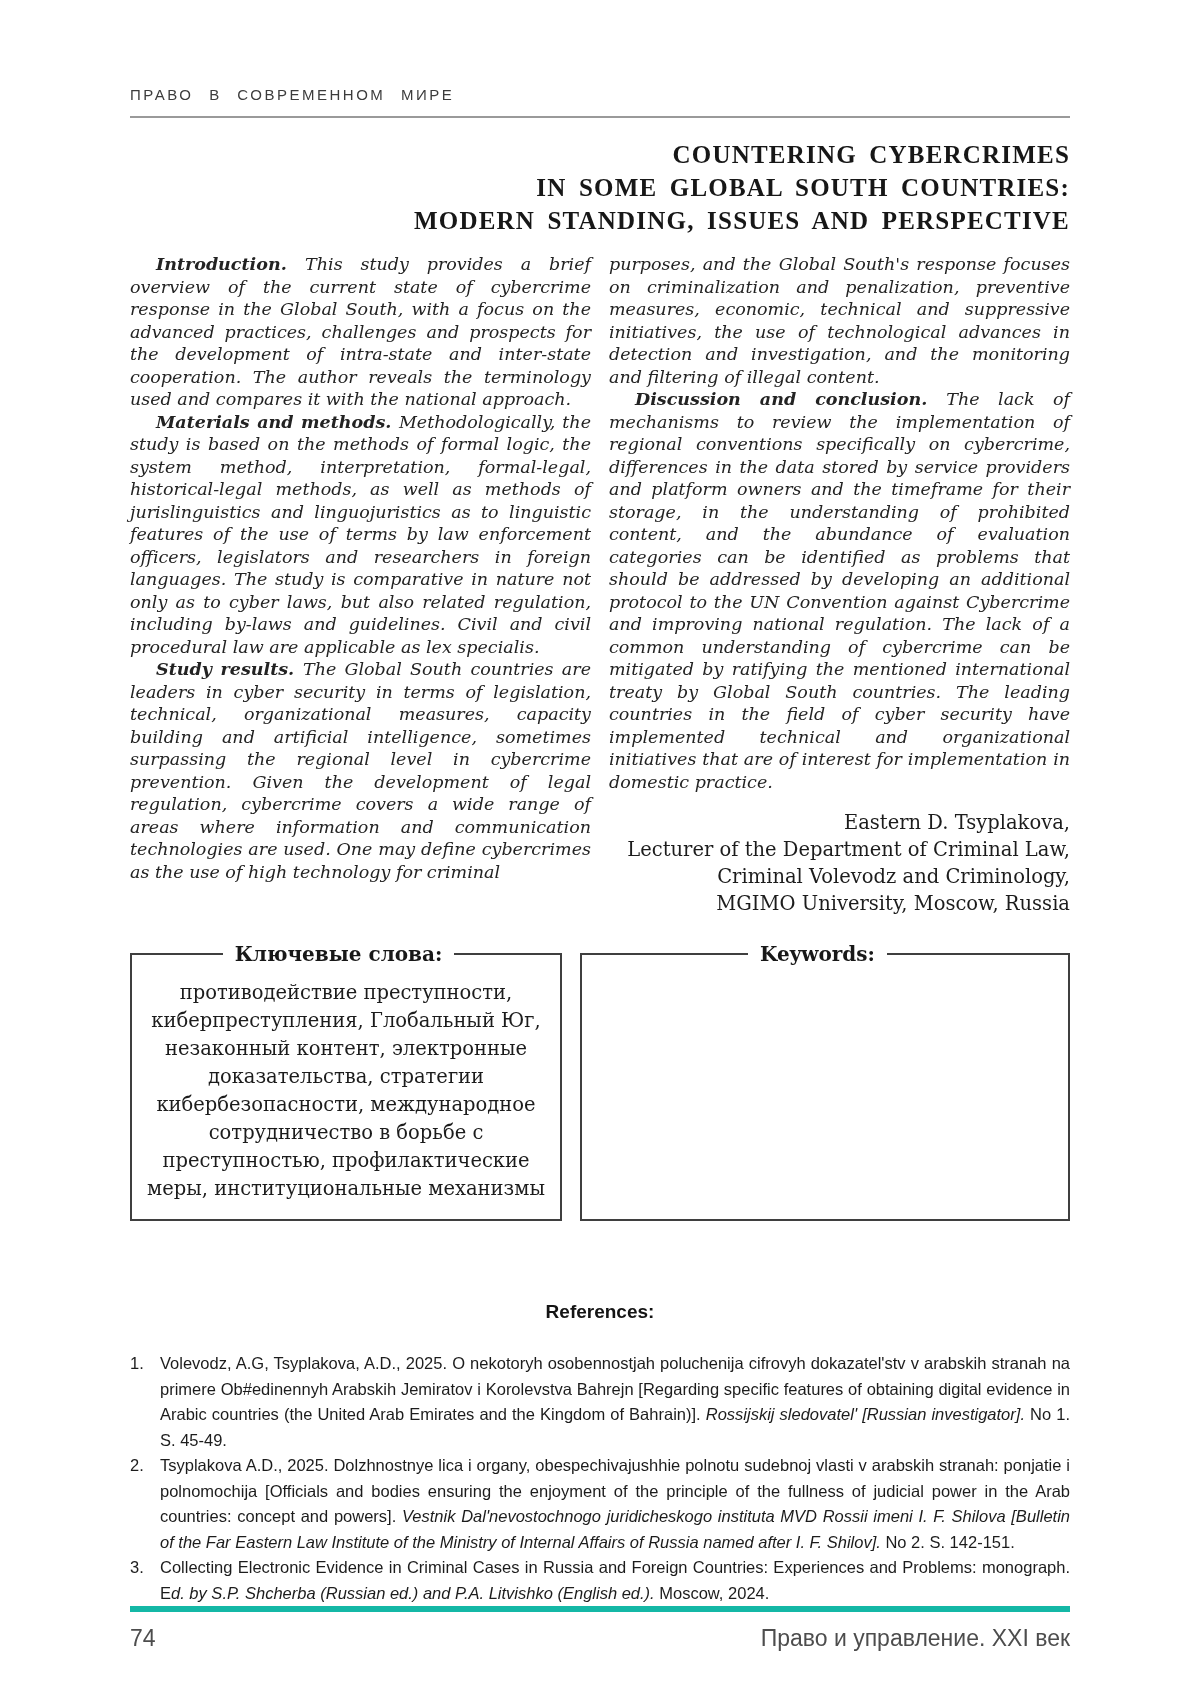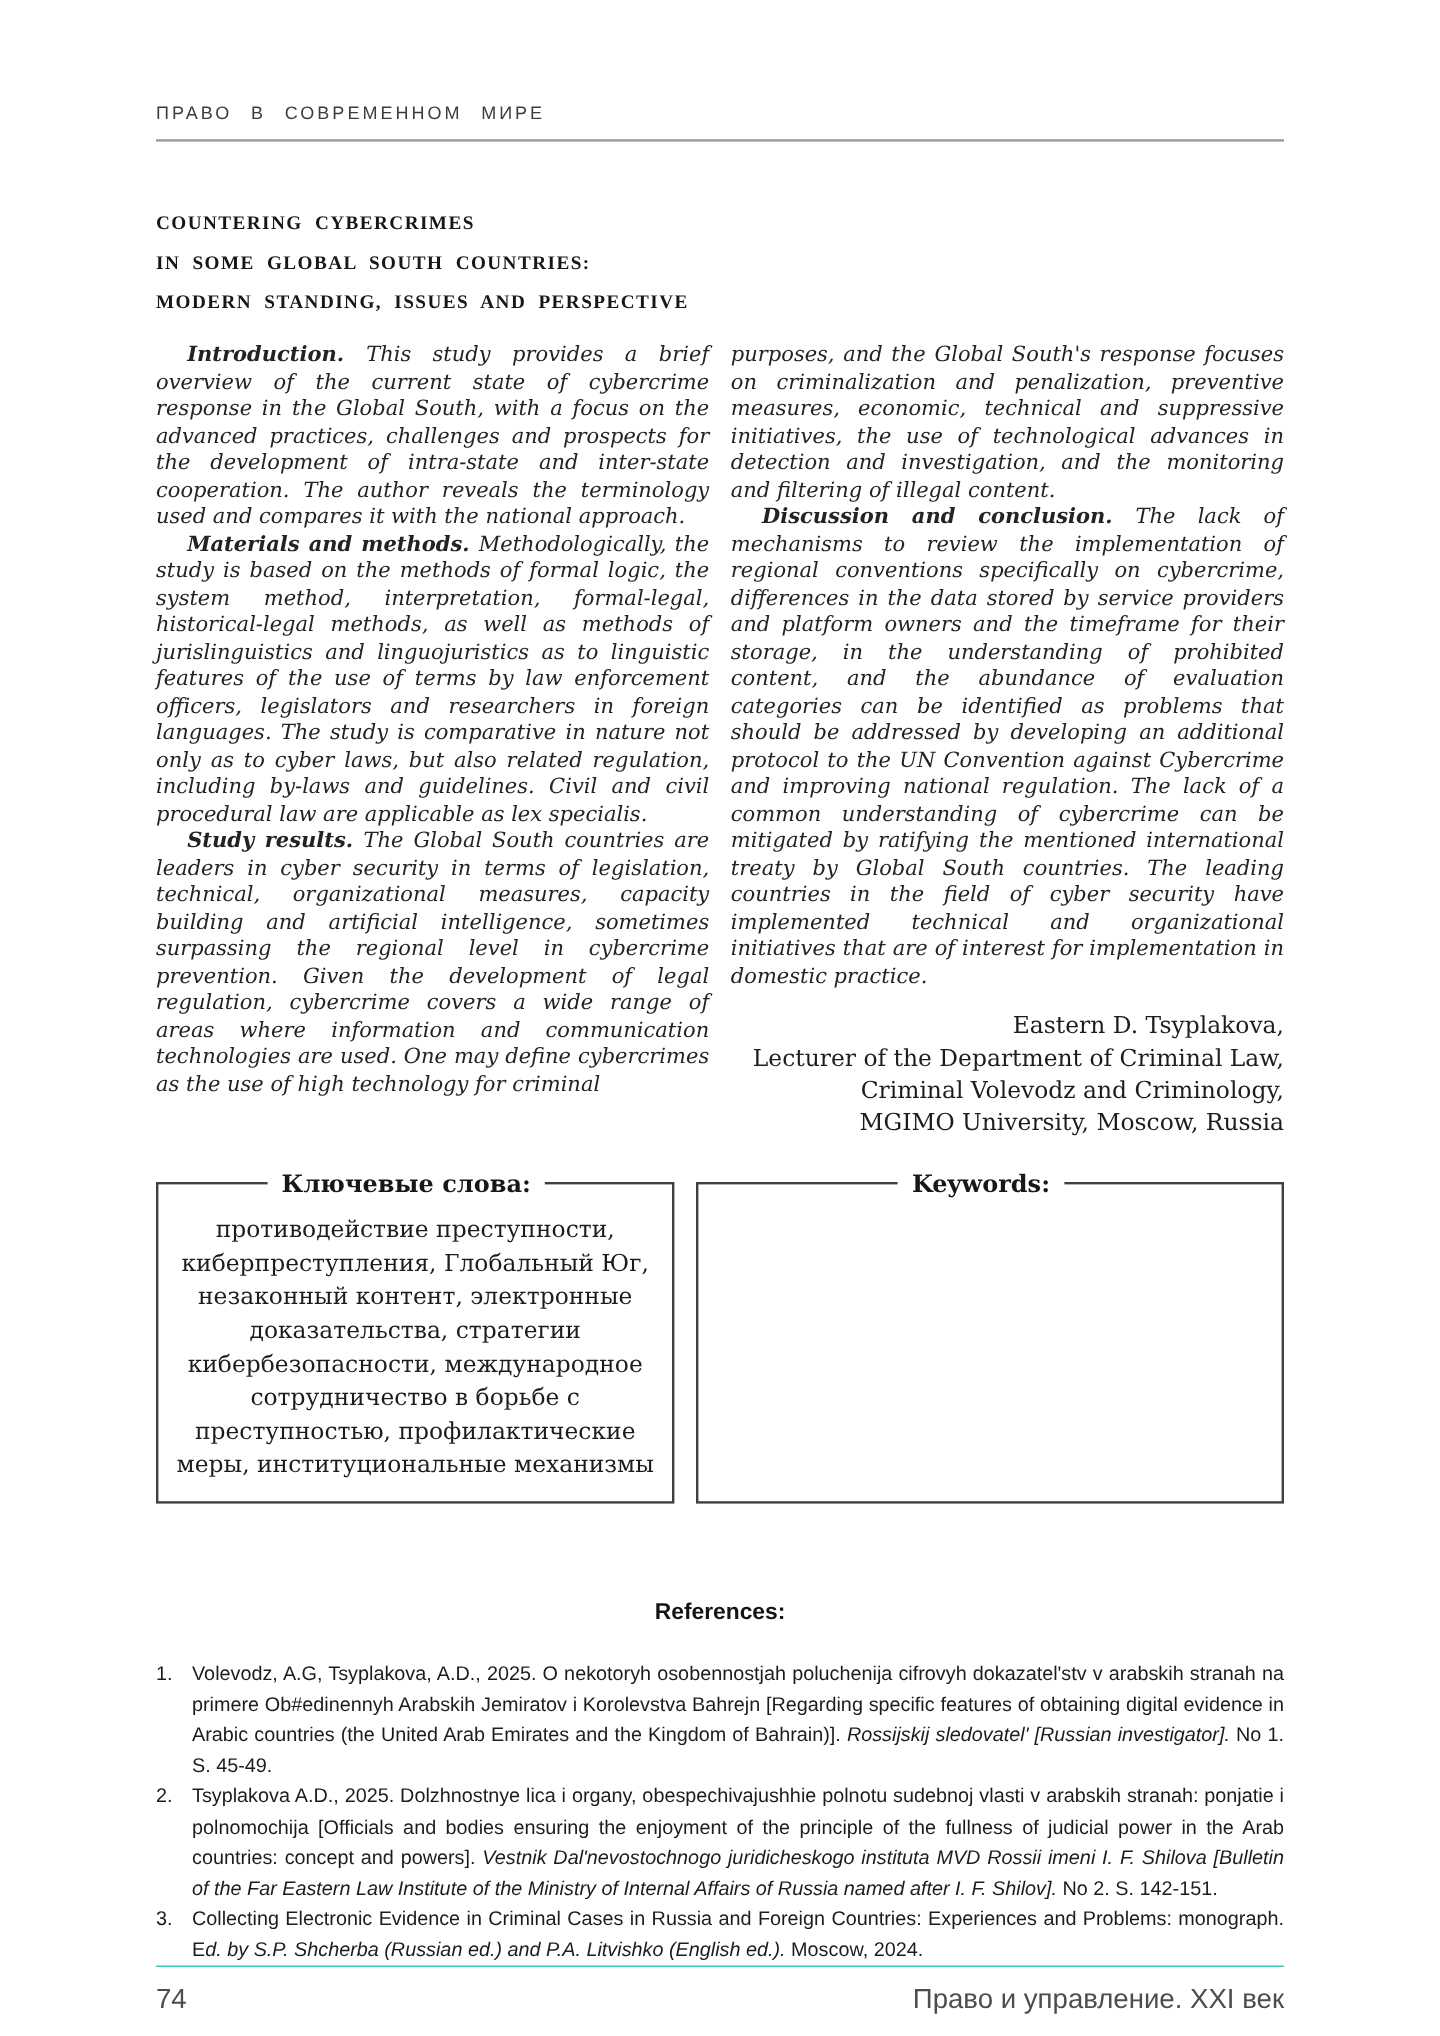--- a/index.html
+++ b/index.html
@@ -21,26 +21,27 @@
   .runhead {
     font-family:"Liberation Sans", sans-serif;
     font-size:15px; letter-spacing:2.5px; word-spacing:9px;
     color:#3c3c3c;
     padding-bottom:13px;
     border-bottom:2px solid #9a9a9a;
   }
 
   
   .title {
-    margin-top:52px;
+    margin-top:20px;
     font-family:"Liberation Serif", serif;
     font-weight:bold;
-    font-size:16px; line-height:33px;
+    font-size:25px; line-height:33px;
     letter-spacing:1.2px; word-spacing:5px;
     color:#171717;
+    text-align:right;
   }
 
   
   .columns {
     margin-top:16px;
     display:flex; gap:18px;
   }
   .col { flex:1 1 0; }
   .abs-par {
     font-family:"DejaVu Serif", serif;
@@ -114,21 +115,21 @@
   }
   .ref-text {
     flex:1 1 auto;
     text-align:justify;
   }
   .ref-text i { font-style:italic; }
 
   
   .footer {
     margin-top:auto;
-    border-top:1px solid #14b8a6;
+    border-top:6px solid #14b8a6;
     padding-top:13px;
     margin-bottom:62px;
     display:flex;
     justify-content:space-between;
     font-family:"Liberation Sans", sans-serif;
     font-size:23px;
     color:#4d4d4d;
   }
 </style>
 </head>

